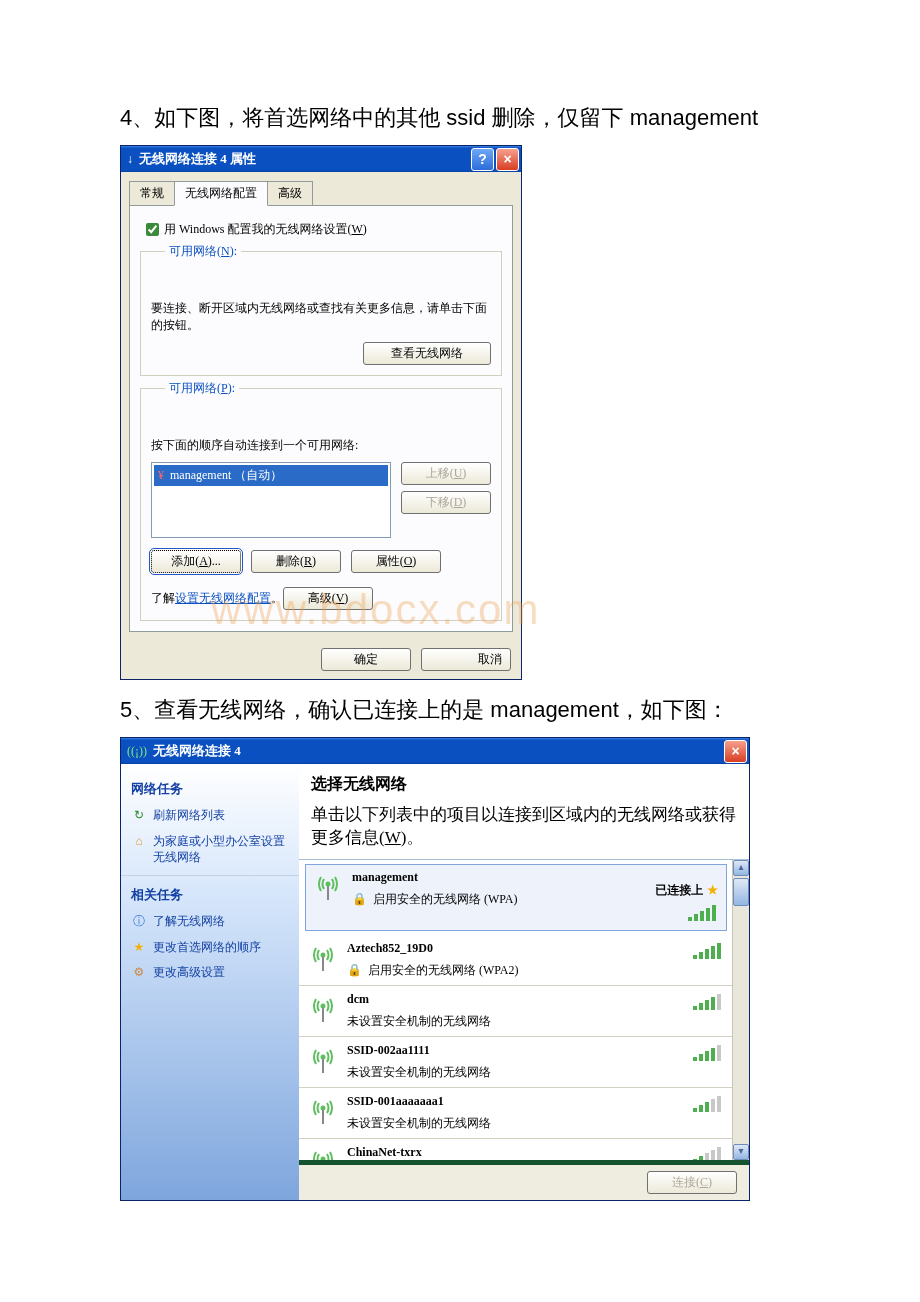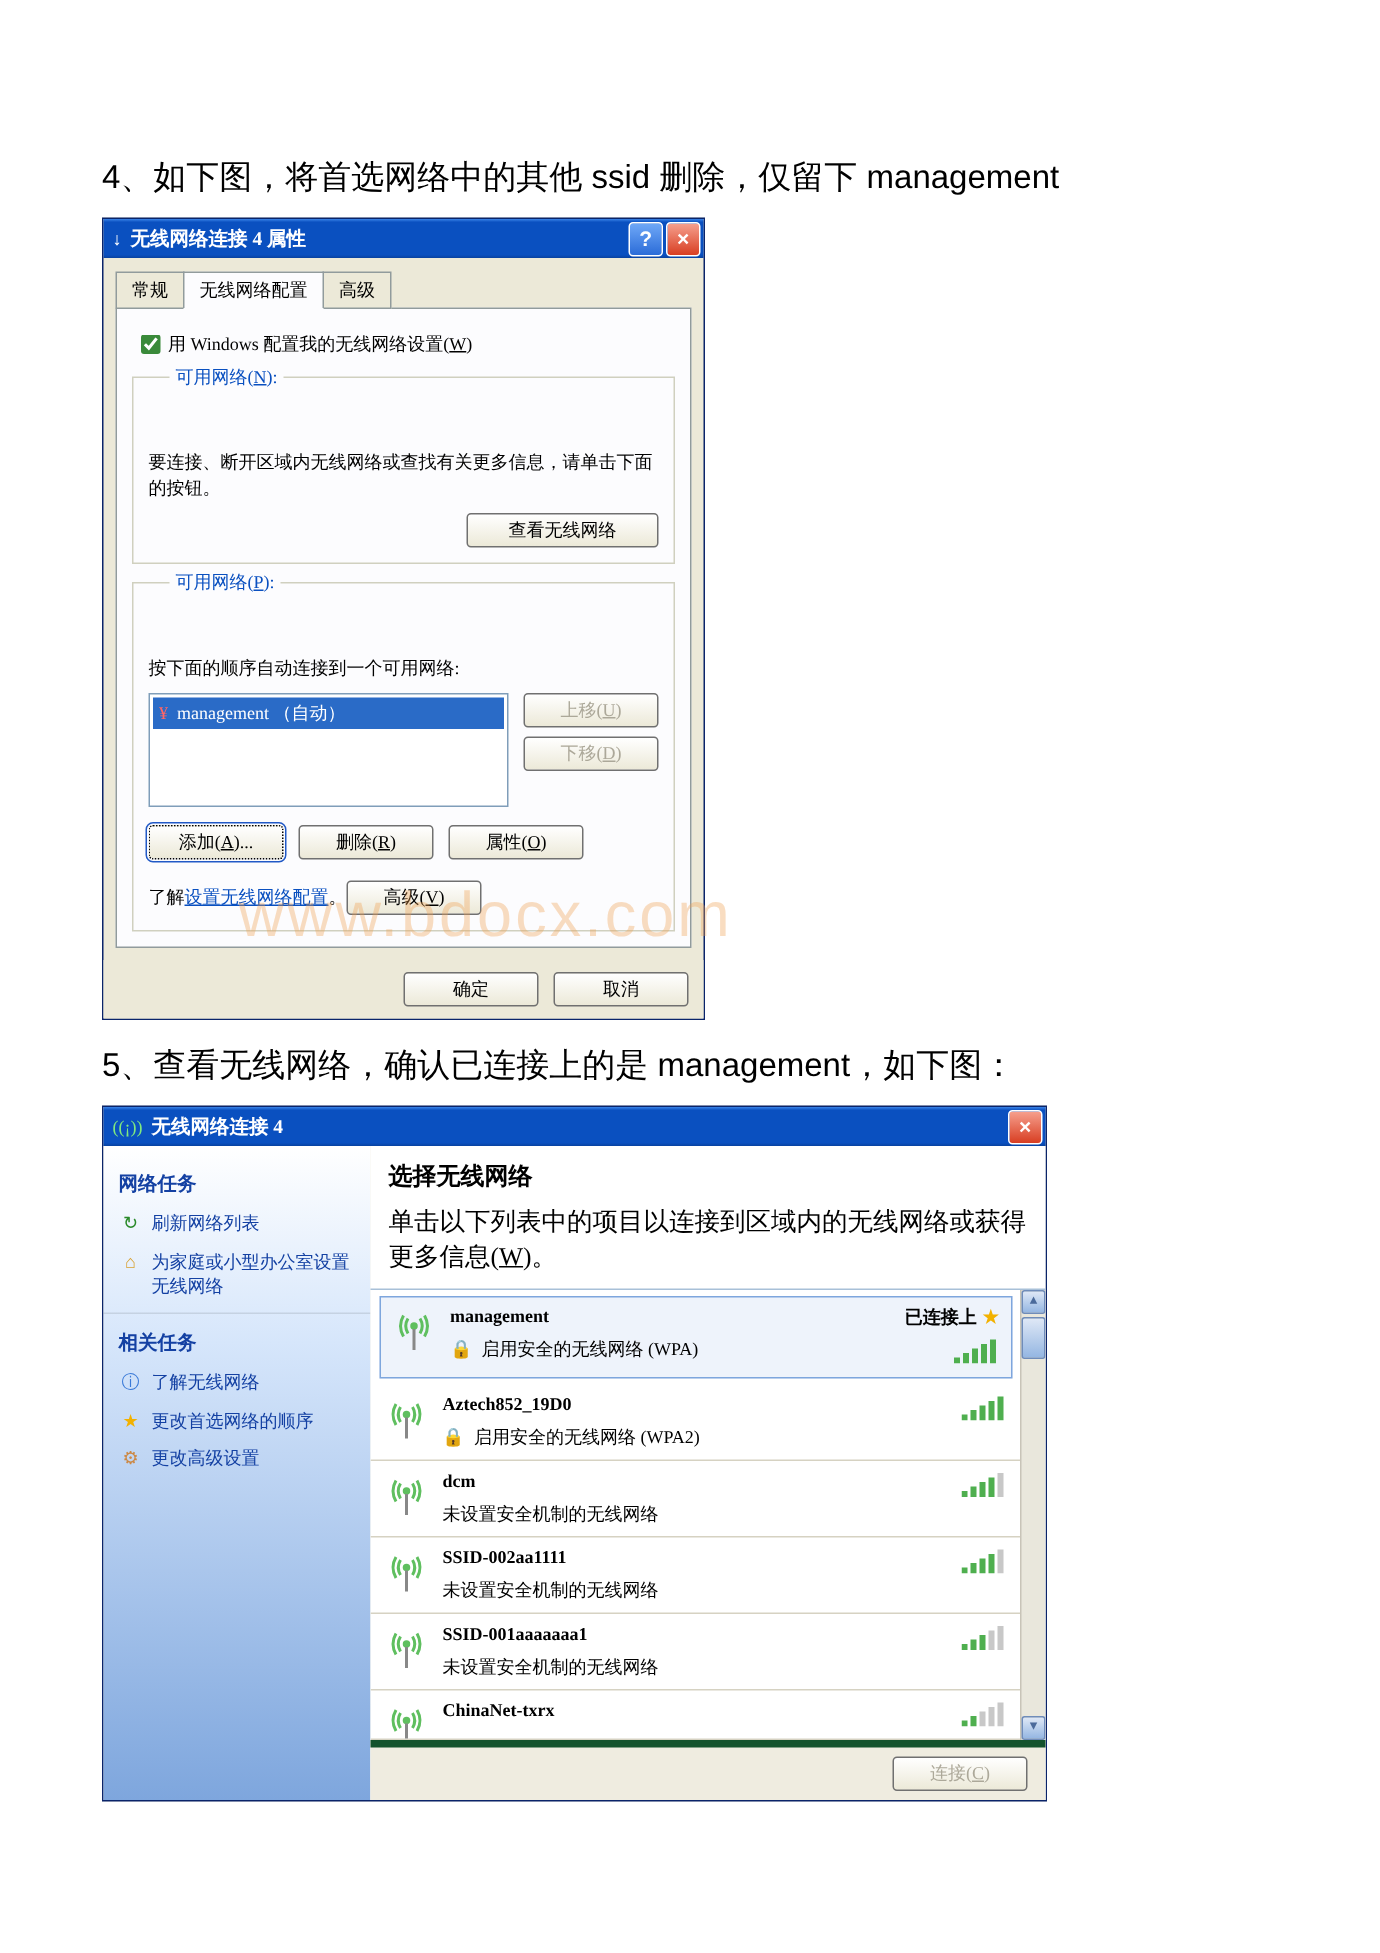--- a/index.html
+++ b/index.html
@@ -1,16 +1,16 @@
 <!DOCTYPE html>
 <html><head>
 <meta charset="utf-8">
 <style>
   body{margin:0;background:#fff;font-family:"Microsoft YaHei","SimSun",sans-serif;font-size:16px;color:#000;}
-  .page{width:920px;margin:0 auto;padding:100px 40px 40px 68px;box-sizing:border-box;}
+  .page{width:920px;margin:0 auto;padding:100px 40px 40px 120px;box-sizing:border-box;}
   .body-text{font-size:22px;margin:0 0 10px 0;line-height:1.6;}
   .watermark{position:absolute;font-size:42px;color:#f0a050;opacity:.35;z-index:100;font-family:Arial;letter-spacing:2px;pointer-events:none;}
 
   
   .dlg1{width:400px;background:#ece9d8;border:1px solid #0a246a;margin-bottom:12px;font-size:12px;font-family:"SimSun",Tahoma;}
   .titlebar{height:26px;background:linear-gradient(#3a83e7,#0a50c0 8%,#0a50c0 92%,#0842a0);color:#fff;display:flex;align-items:center;padding:0 2px 0 6px;}
   .tb-icon{margin-right:6px;font-size:12px;}
   .tb-title{flex:1;font-weight:bold;font-size:13px;}
   .tb-btn{width:21px;height:21px;margin-left:2px;display:flex;align-items:center;justify-content:center;border-radius:3px;font-weight:bold;font-family:Arial;font-size:14px;}
   .tb-help{background:linear-gradient(#6fa8f7,#2b6cd8);color:#fff;border:1px solid #fff;}
@@ -56,21 +56,21 @@
   .net-list-inner{margin-right:16px;}
   .net{display:flex;align-items:flex-start;gap:10px;padding:6px 10px;border-bottom:1px solid #d6d2c2;}
   .net.sel{background:#eef3fb;border:1px solid #7ea6dd;margin:4px 6px;padding:5px 8px;}
   .antenna{width:28px;display:flex;justify-content:center;padding-top:2px;}
   .ant-svg{width:26px;height:30px;}
   .net-body{flex:1;}
   .net-name{font-weight:bold;font-family:Tahoma,"SimSun";margin-bottom:6px;}
   .net-sub{display:flex;align-items:center;gap:6px;}
   .lock{color:#d8a030;font-size:12px;}
   .net-right{width:80px;display:flex;flex-direction:column;align-items:flex-end;gap:4px;}
-  .badge{display:flex;align-items:center;gap:4px;font-weight:bold;}
+  .badge{display:flex;align-items:center;gap:4px;font-weight:bold;margin-top:12px;}
   .star{color:#f2b100;}
   .sig{width:30px;height:18px;}
   .footer{background:#efece0;padding:6px 12px;display:flex;justify-content:flex-end;border-top:5px solid #14532d;}
 </style>
 </head>
 <body>
 
 <div class="page">
   <p class="body-text">4、如下图，将首选网络中的其他 ssid 删除，仅留下 management</p>
 
@@ -131,21 +131,21 @@
         <div style="display:flex;align-items:center;margin-top:14px;">
           <div>
             <span>了解</span><a href="#" class="link">设置无线网络配置</a><span>。</span>
           </div>
           <span class="btn" style="min-width:72px;"><span>高级(</span><span class="underline-key">V</span><span>)</span></span>
         </div>
       </div>
     </div>
     <div class="dlg-btnbar">
       <span class="btn" style="min-width:72px;">确定</span>
-      <span class="btn" style="min-width:72px;">取消</span>
+      <span class="btn" style="min-width:72px;text-align:right;">取消</span>
     </div>
     <div class="watermark" style="left:90px;top:440px;">www.bdocx.com</div>
   </div>
 
   <p class="body-text">5、查看无线网络，确认已连接上的是 management，如下图：</p>
 
   <div class="dlg2">
     <div class="titlebar">
       <span class="tb-icon" style="color:#7fe87f;">((¡))</span>
       <span class="tb-title">无线网络连接 4</span>

